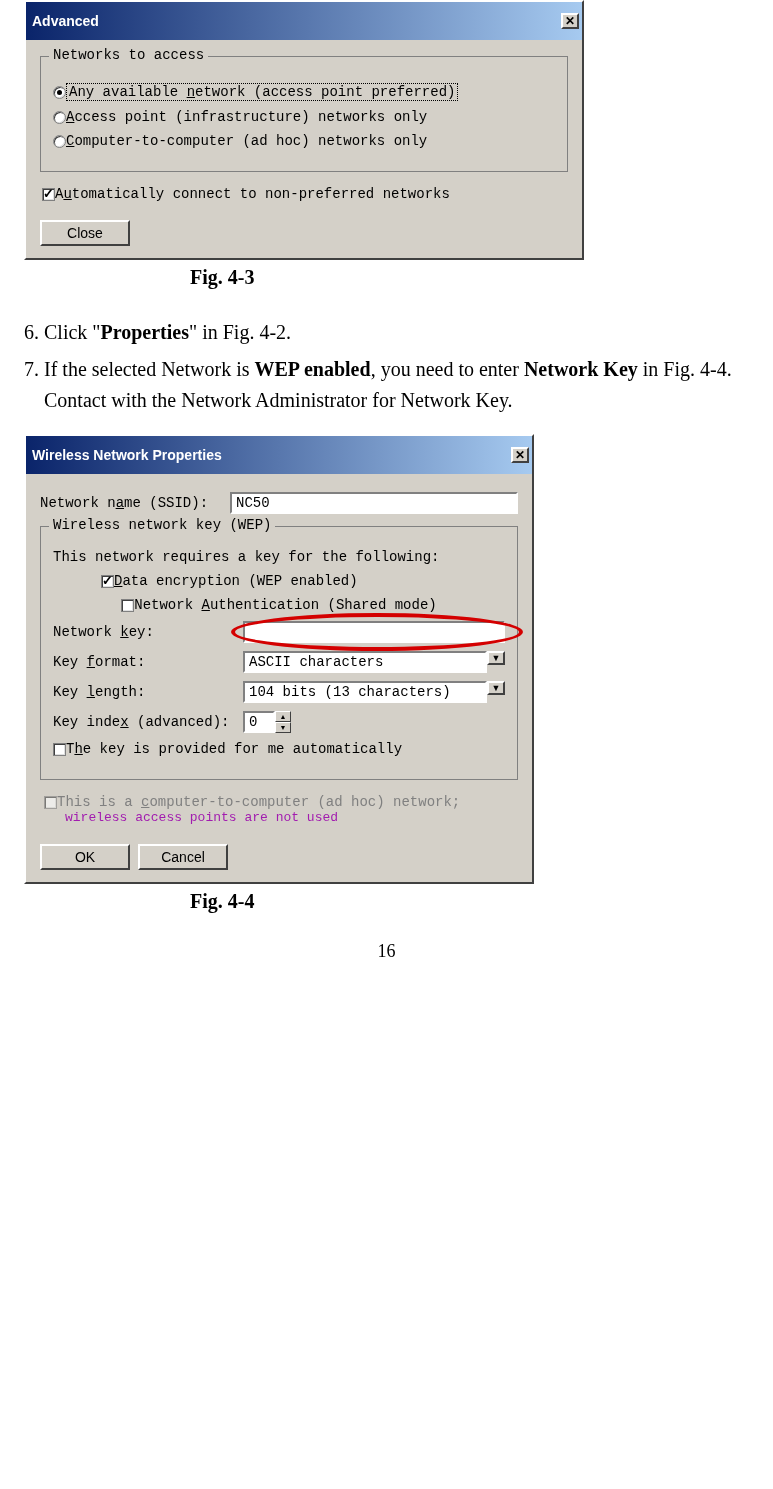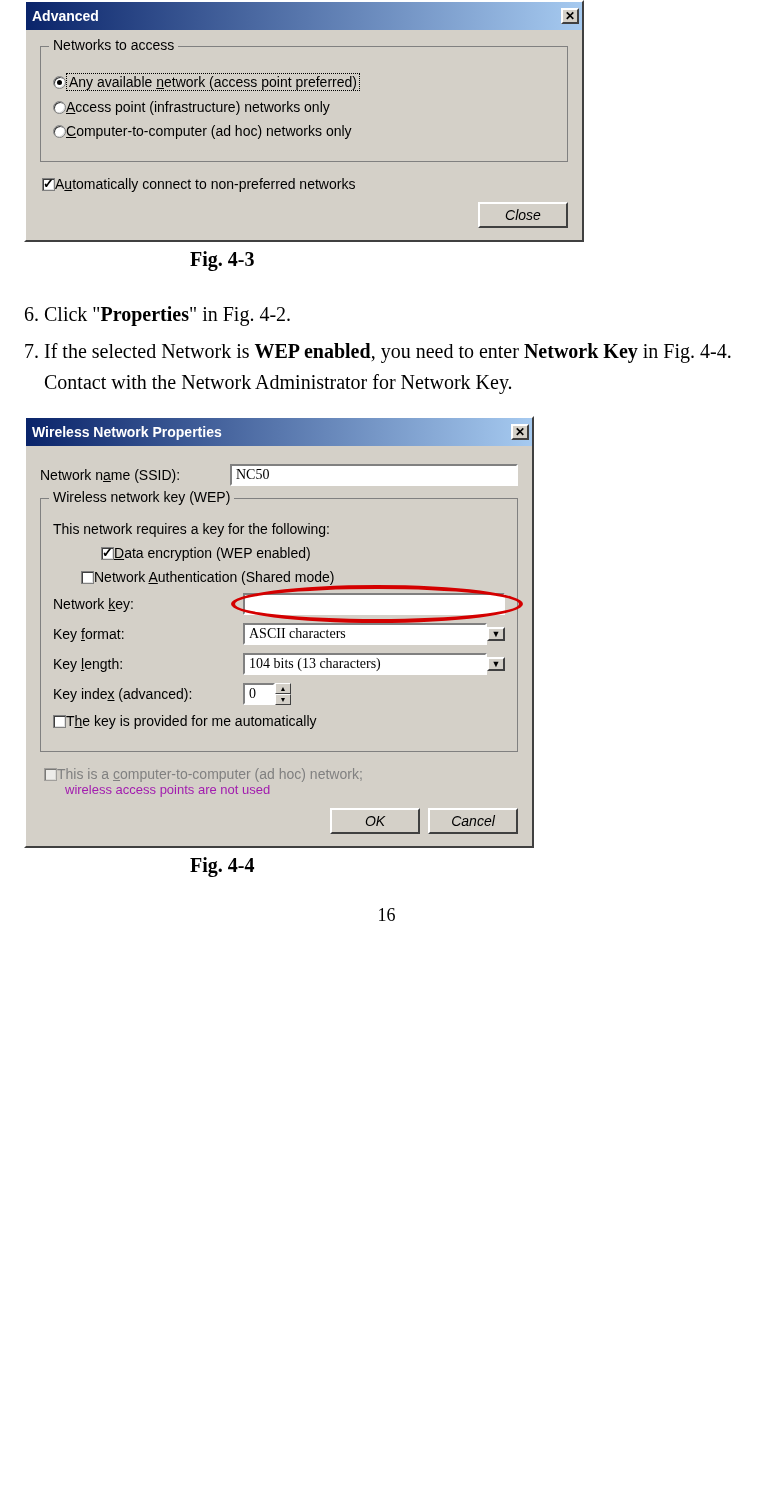--- a/index.html
+++ b/index.html
@@ -26,21 +26,21 @@
   }
   .titlebar {
     background: linear-gradient(to right,#0a246a,#a6caf0);
     color: #fff;
     display: flex;
     align-items: center;
     justify-content: space-between;
     padding: 2px 3px 2px 6px;
     font-weight: bold;
     font-size: 14px;
-    height: 28px;
+    height: 38px;
   }
   .titlebar .close-btn {
     width: 18px;
     height: 16px;
     background: #d4d0c8;
     border: 2px solid;
     border-color: #fff #404040 #404040 #fff;
     display: flex;
     align-items: center;
     justify-content: center;
@@ -101,38 +101,38 @@
   .win-btn {
     background:#d4d0c8;
     border:2px solid;
     border-color:#fff #404040 #404040 #fff;
     min-width: 90px;
     padding: 3px 12px;
     font-family: Tahoma, sans-serif;
     font-size: 14px;
     text-align:center;
   }
-  .btn-row { display:flex; justify-content:flex-end; gap:8px; margin-top:10px;font-style:italic; }
-  .lbl { font-family:Liberation Sans, sans-serif; font-size:14px; }
+  .btn-row { display:flex; justify-content:flex-start; gap:8px; margin-top:18px; }
+  .lbl { font-family:Liberation Mono, monospace; font-size:14px; }
   .u { text-decoration: underline; }
   .sunken-input {
     background:#fff;
     border:2px solid;
     border-color:#808080 #fff #fff #808080;
     height:22px;
     padding:0 4px;
-    font-family:Liberation Serif, serif;
+    font-family:Liberation Mono, monospace;
     font-size:14px;
     display:flex;
     align-items:center;
   }
   .form-row .lbl { width: 190px; }
   .form-row .field { flex:1; position:relative; }
   .combo {
-    display:flex; align-items:center;
+    display:flex; align-items:flex-start;
   }
   .combo .sunken-input { flex:1; }
   .combo .drop {
     width:18px; background:#d4d0c8;
     border:2px solid; border-color:#fff #404040 #404040 #fff;
     display:flex;align-items:center;justify-content:center;
   }
   .combo .drop::after { content:"▼"; font-size:9px; }
   .spinner {
     display:flex; align-items:stretch; width: 56px;
@@ -228,21 +228,21 @@
 
       <div class="groupbox" style="margin-top:12px;">
         <div class="group-title lbl">Wireless network key (WEP)</div>
 
         <div class="lbl" style="margin:4px 0 8px 0;">This network requires a key for the following:</div>
 
         <div class="check-row" style="margin-left:16px;padding-left:32px;">
           <div class="checkbox checked"></div>
           <span class="lbl"><span class="u">D</span>ata encryption (WEP enabled)</span>
         </div>
-        <div class="check-row" style="margin-left:28px;">
+        <div class="check-row" style="margin-left:0;justify-content:center;">
           <div class="checkbox"></div>
           <span class="lbl">Network <span class="u">A</span>uthentication (Shared mode)</span>
         </div>
 
         <div class="form-row" style="margin-top:0;">
           <span class="lbl">Network <span class="u">k</span>ey:</span>
           <div class="field">
             <div class="sunken-input"></div>
             <div class="red-oval"></div>
           </div>

